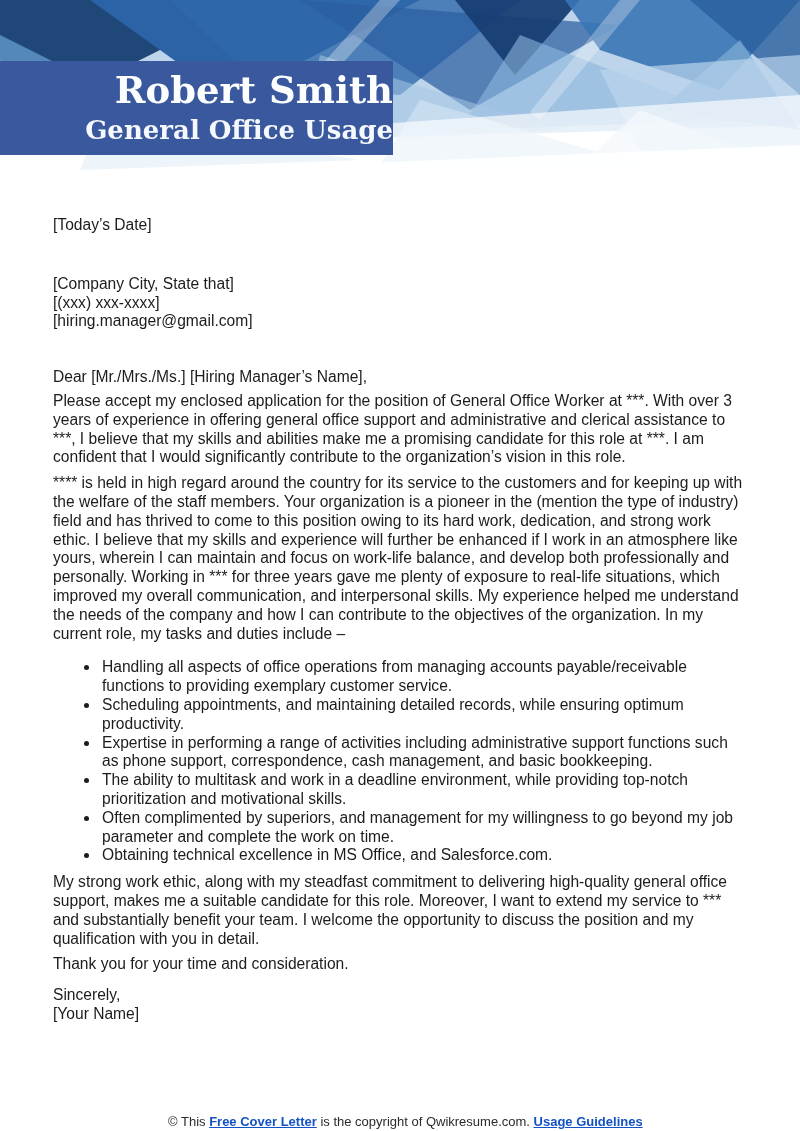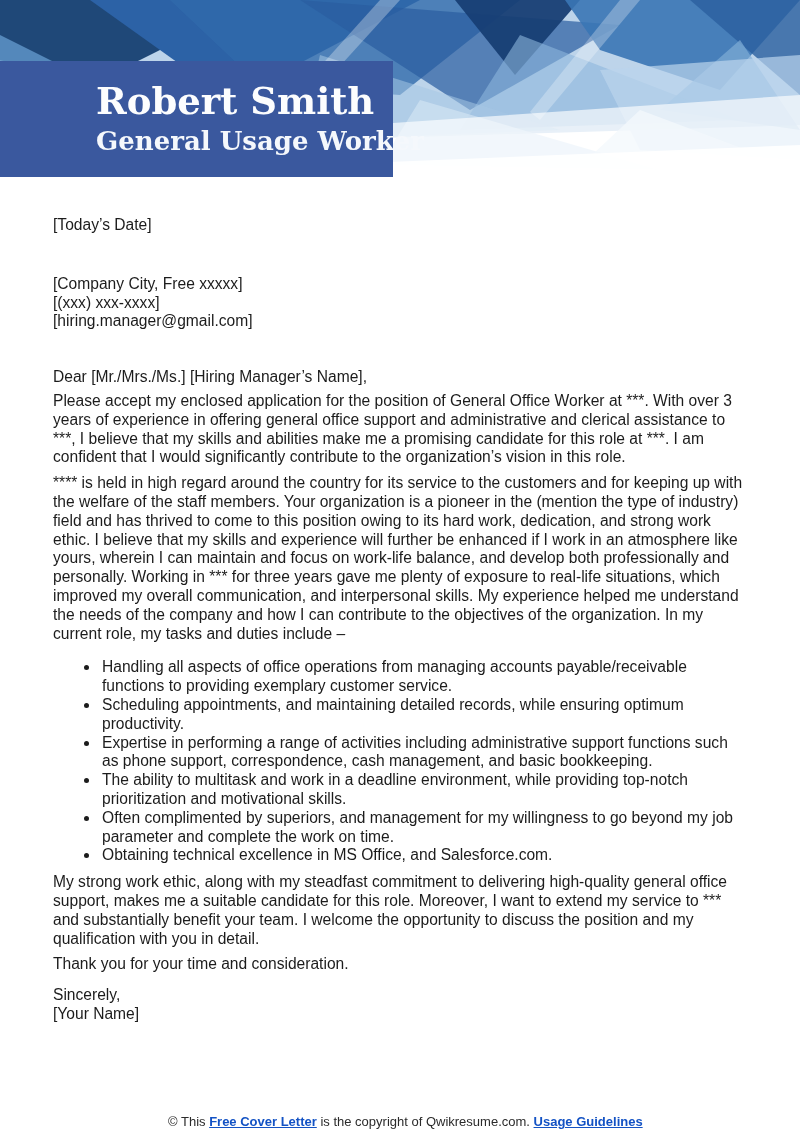--- a/index.html
+++ b/index.html
@@ -12,25 +12,25 @@
     font-family: "Liberation Sans", "DejaVu Sans", sans-serif;
     color: #1c1c1c;
   }
 
   
   .header { position: relative; width: 800px; height: 200px; }
   .header svg { display: block; }
   .banner {
     position: absolute;
     left: 0; top: 61px;
-    width: 393px; height: 116px;
+    width: 393px; height: 94px;
     background: #3a589e;
     z-index: 2;
     display: flex; flex-direction: column;
-    justify-content: center; align-items: flex-start;
+    justify-content: center; align-items: flex-end;
     padding-left: 96px;
     box-sizing: border-box;
   }
   .banner .name {
     font-family: "DejaVu Serif", "Liberation Serif", serif;
     font-weight: 700;
     font-size: 37px;
     line-height: 1.05;
     color: #fcfdfe;
     white-space: nowrap;
@@ -119,30 +119,30 @@
       <polygon points="420,100 660,170 380,165" fill="#cfe2f2" opacity="0.75"></polygon>
       <polygon points="640,110 800,170 560,185" fill="#ddebf6" opacity="0.8"></polygon>
       <polygon points="380,0 400,0 300,110 290,100" fill="#ffffff" opacity="0.3"></polygon>
       <polygon points="620,0 640,0 540,120 530,112" fill="#ffffff" opacity="0.28"></polygon>
       <polygon points="0,150 800,95 800,200 0,200" fill="#ffffff" opacity="0.65"></polygon>
       <polygon points="100,120 360,160 80,170" fill="#e8f1f9" opacity="0.8"></polygon>
       <polygon points="0,178 800,145 800,200 0,200" fill="#ffffff" opacity="0.92"></polygon>
     </svg>
     <div class="banner">
       <div class="name">Robert Smith</div>
-      <div class="role">General Usage Worker</div>
+      <div class="role">General Office Usage</div>
     </div>
   </div>
 
   <div class="content">
 
     <p class="date-line">[Today’s Date]</p>
 
     <div class="address-block">
-      <div>[Company City, Free xxxxx]</div>
+      <div>[Company City, State that]</div>
       <div>[(xxx) xxx-xxxx]</div>
       <div>[hiring.manager@gmail.com]</div>
     </div>
 
     <p class="salutation">Dear [Mr./Mrs./Ms.] [Hiring Manager’s Name],</p>
 
     <p>Please accept my enclosed application for the position of General Office Worker at ***. With over 3 years of experience in offering general office support and administrative and clerical assistance to ***, I believe that my skills and abilities make me a promising candidate for this role at ***. I am confident that I would significantly contribute to the organization’s vision in this role.</p>
 
     <p>**** is held in high regard around the country for its service to the customers and for keeping up with the welfare of the staff members. Your organization is a pioneer in the (mention the type of industry) field and has thrived to come to this position owing to its hard work, dedication, and strong work ethic. I believe that my skills and experience will further be enhanced if I work in an atmosphere like yours, wherein I can maintain and focus on work-life balance, and develop both professionally and personally. Working in *** for three years gave me plenty of exposure to real-life situations, which improved my overall communication, and interpersonal skills. My experience helped me understand the needs of the company and how I can contribute to the objectives of the organization. In my current role, my tasks and duties include –</p>
 

